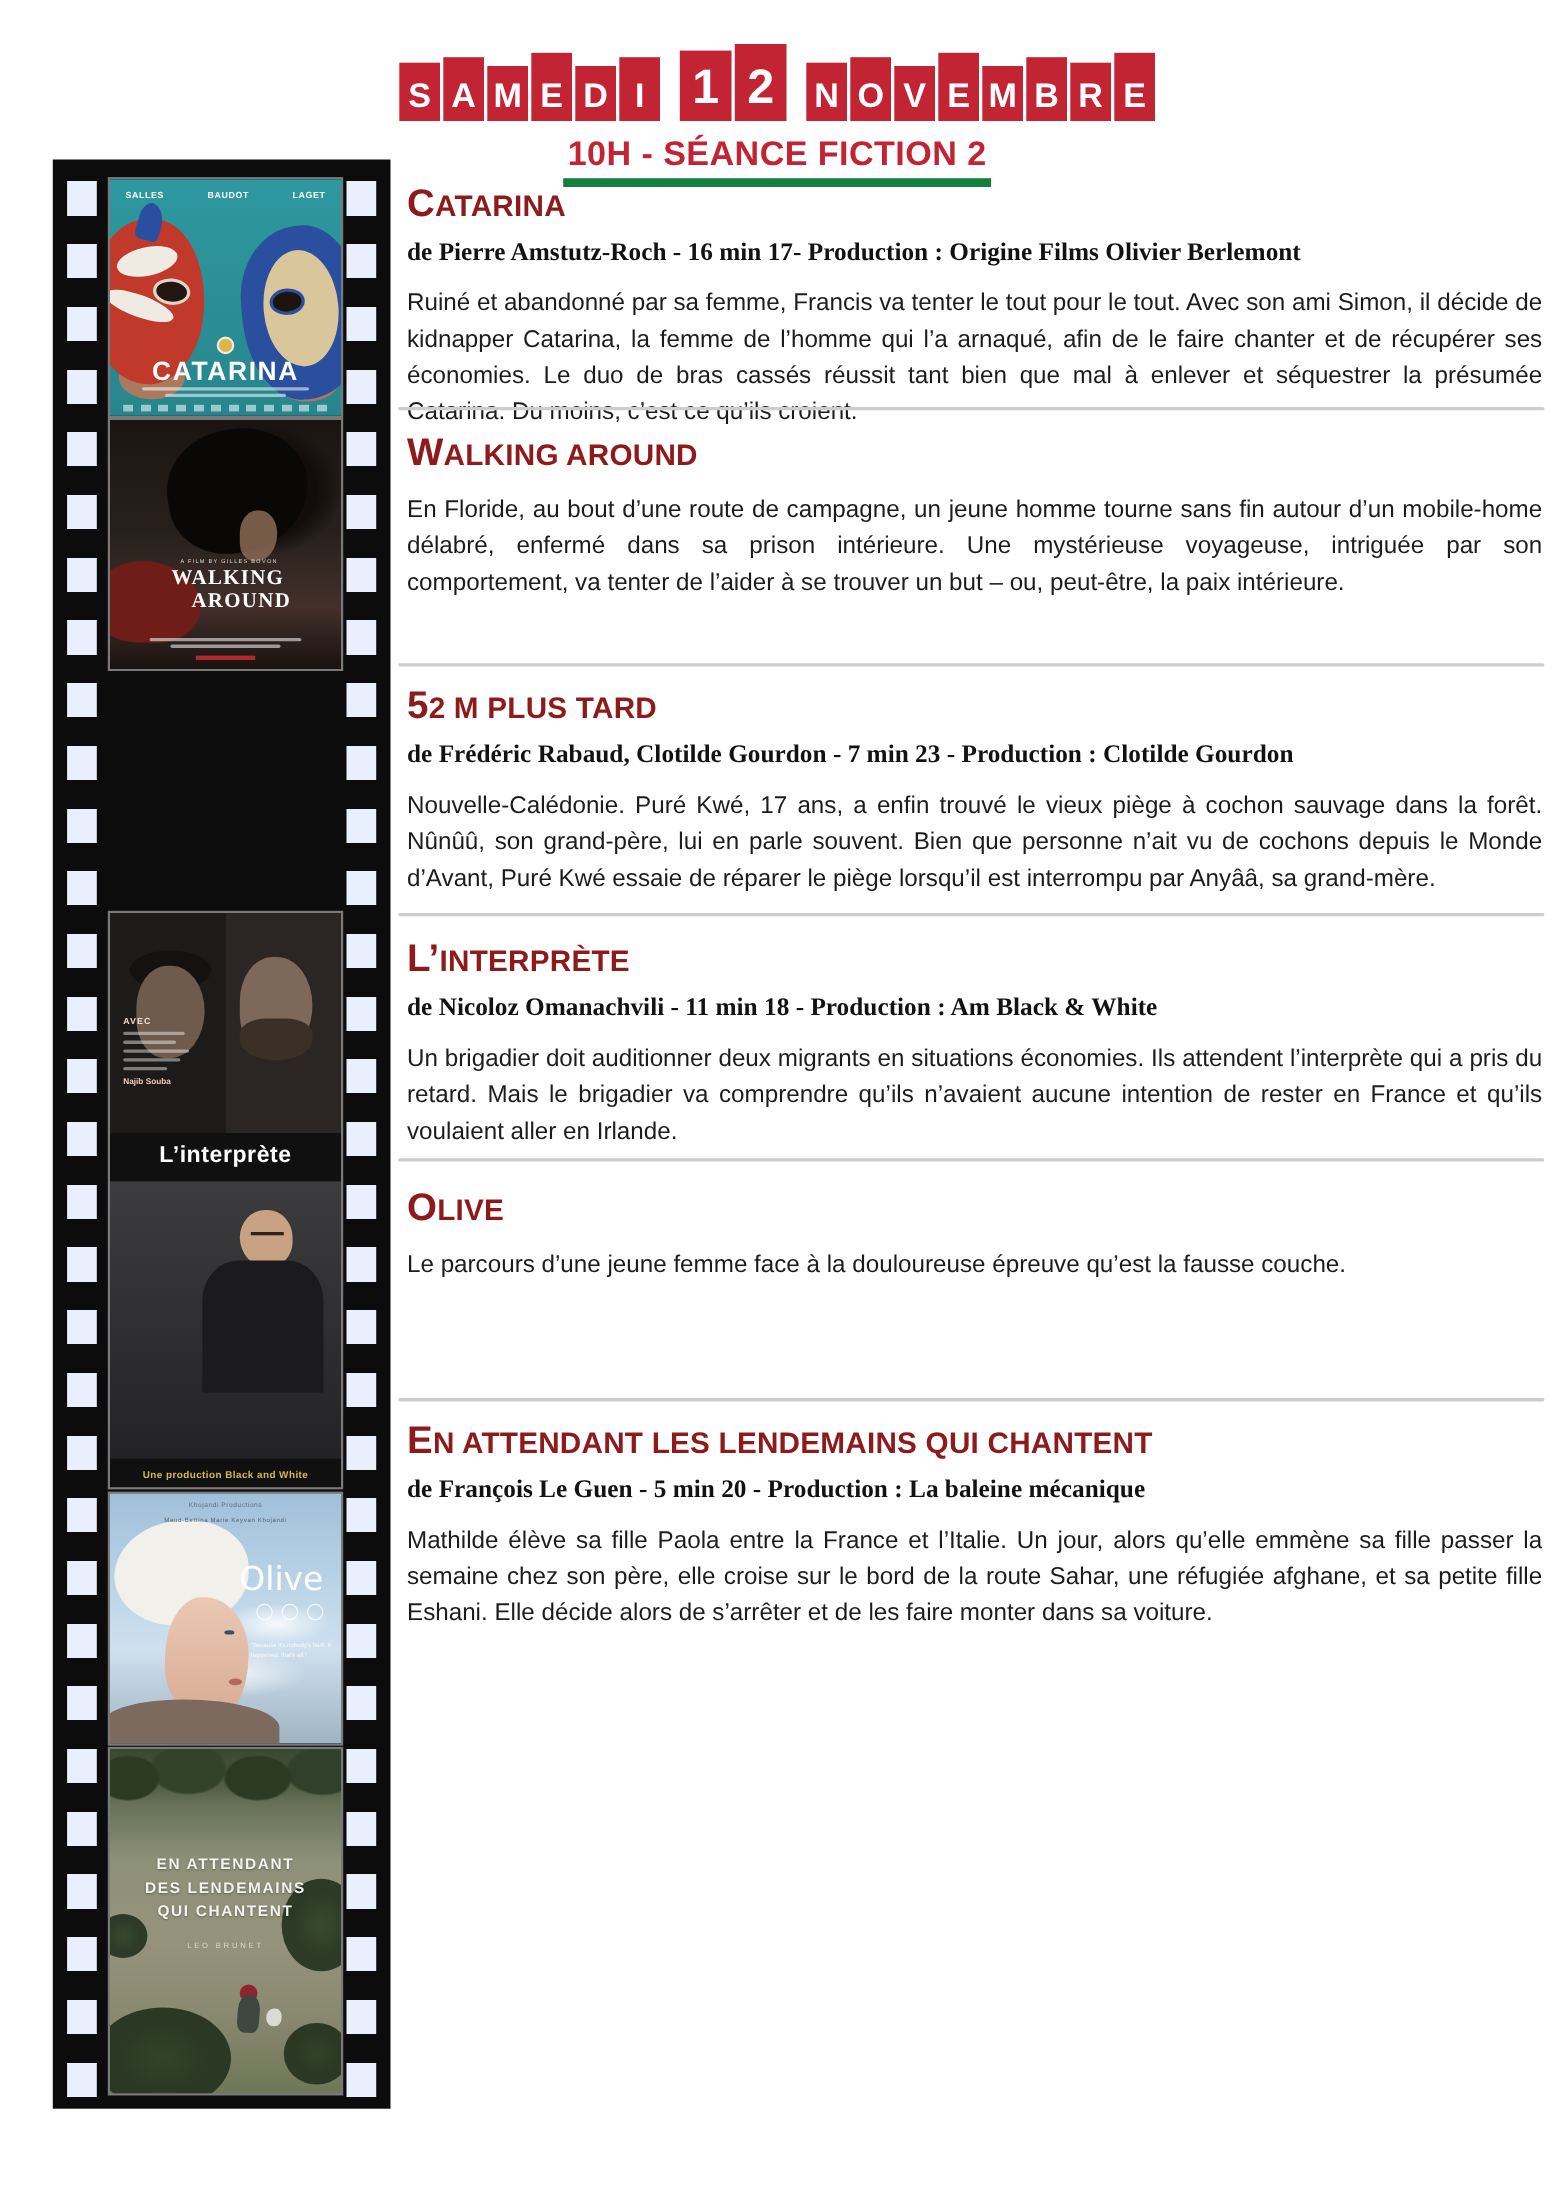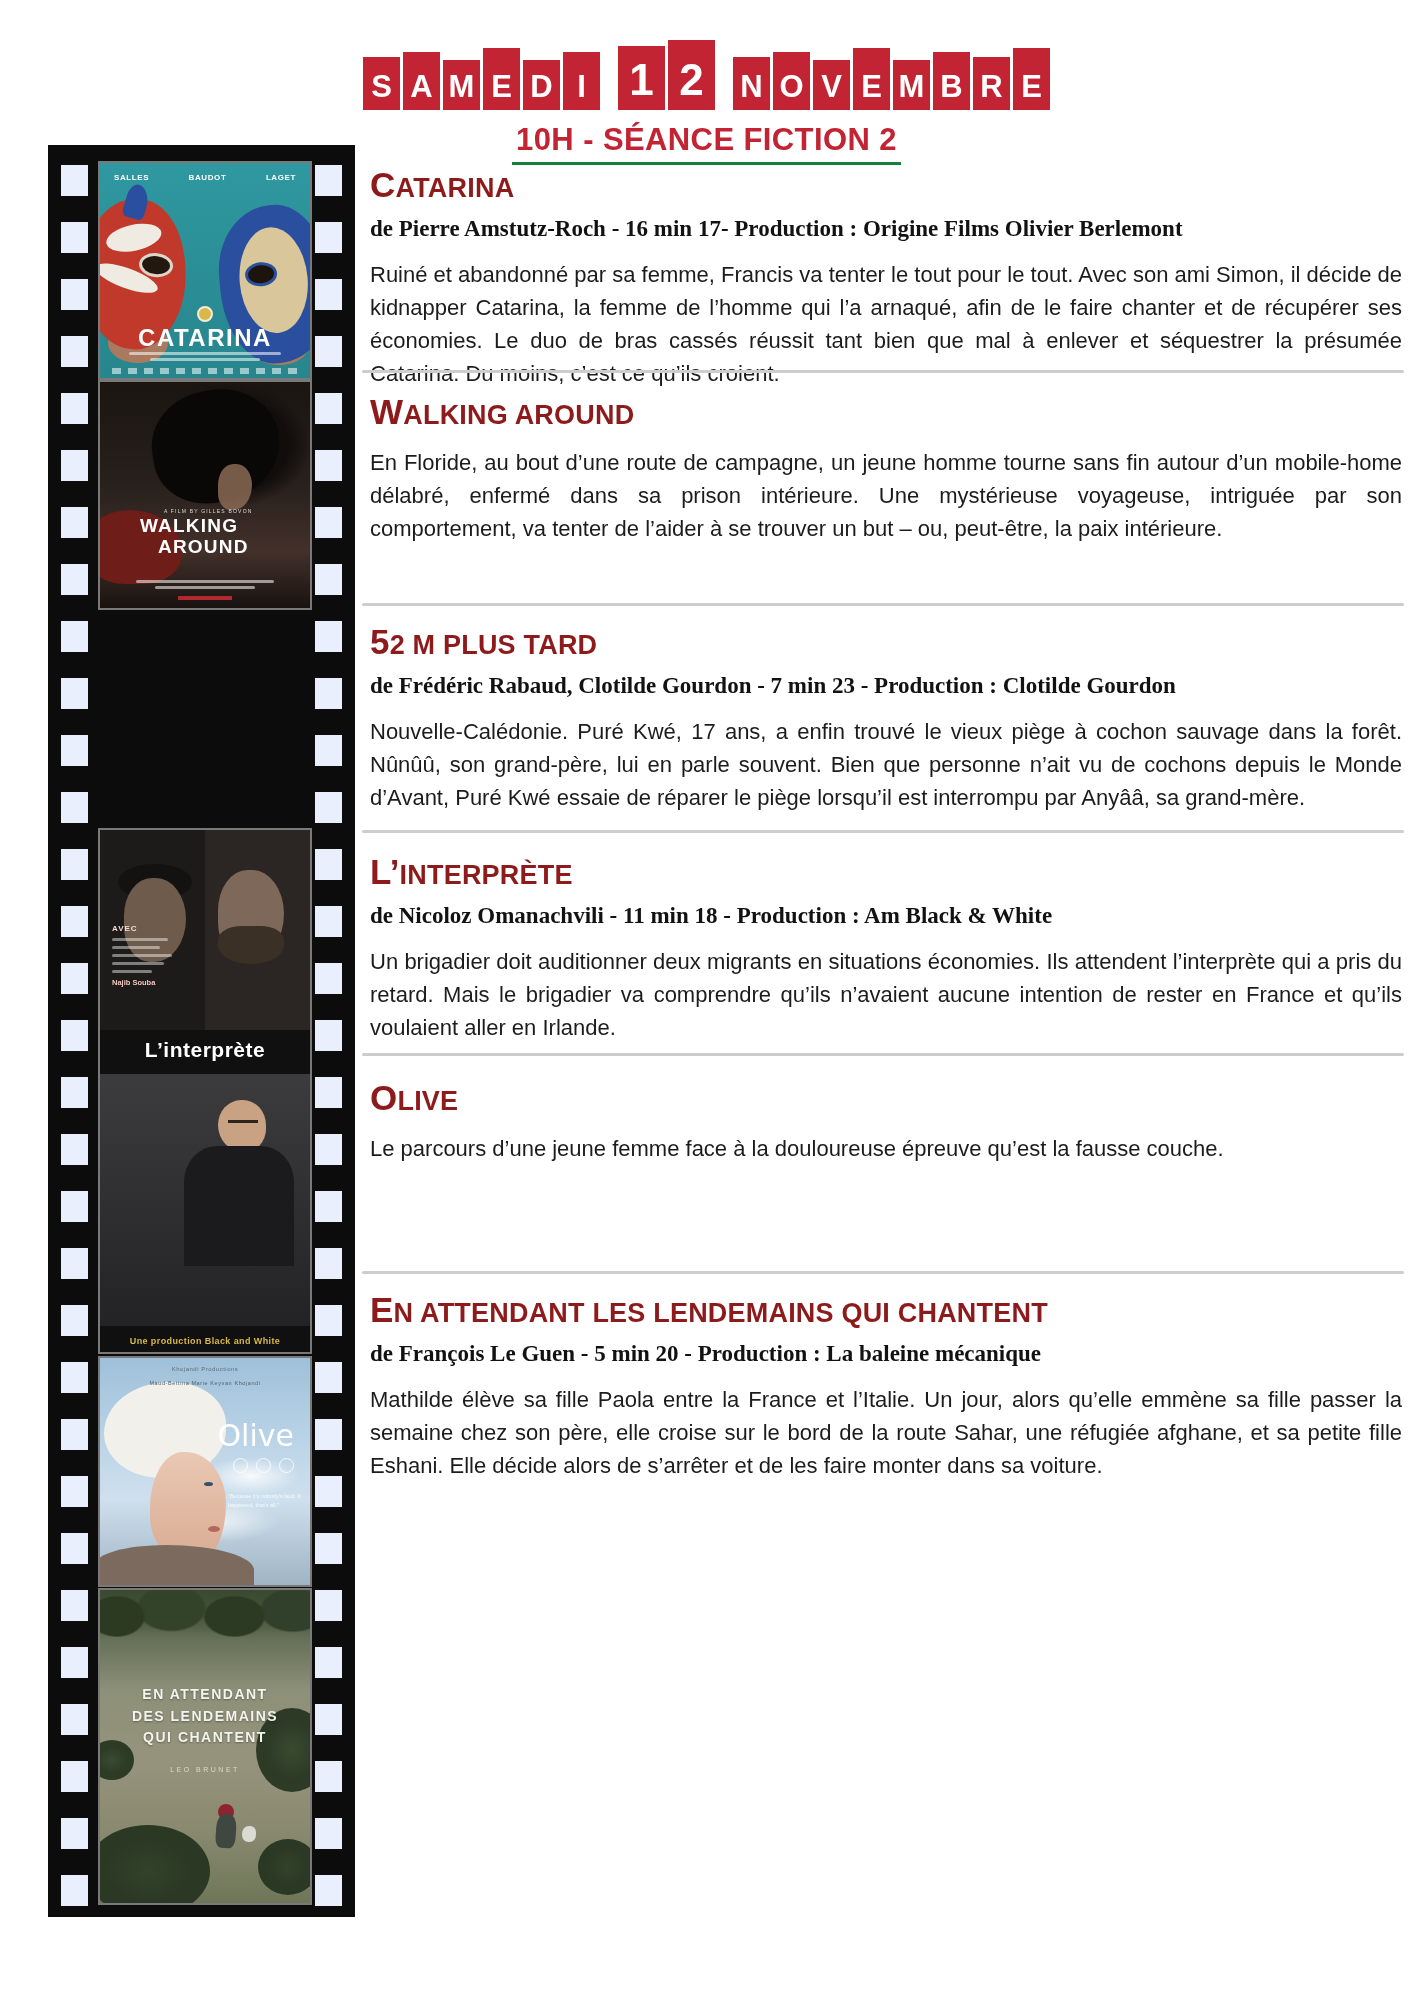--- a/index.html
+++ b/index.html
@@ -11,21 +11,21 @@
   .word{display:flex;align-items:flex-end;gap:3px;}
   .tile{display:flex;align-items:flex-end;justify-content:center;width:37px;height:50px;padding-bottom:5px;
         background:#c22433;color:#fff;font-weight:700;font-size:31px;box-sizing:border-box;}
   .tile:nth-child(2n){height:58px;}
   .tile:nth-child(3n+1){height:53px;}
   .tile:nth-child(4n){height:62px;}
   .word.date .tile{width:47px;height:64px;font-size:44px;}
   .word.date .tile:nth-child(2n){height:70px;}
   .subtitle-wrap{margin-top:12px;}
   .subtitle{display:inline-block;color:#c22433;font-weight:700;font-size:31px;letter-spacing:.4px;
-            border-bottom:3px solid #15803d;padding:0 4px 4px;}
+            border-bottom:8px solid #15803d;padding:0 4px 4px;}
 
   
   .strip{position:absolute;left:48px;top:145px;width:307px;height:1772px;background:#0c0c0c;}
   .holes{position:absolute;top:7px;bottom:7px;width:27px;
          background:repeating-linear-gradient(180deg,transparent 0 13px,#e9effc 13px 44px,transparent 44px 57px);}
   .holes.left{left:13px;}
   .holes.right{right:13px;}
   .poster{position:absolute;left:52px;width:210px;overflow:hidden;box-shadow:0 0 0 2px rgba(255,255,255,.45);}
 
   
@@ -52,21 +52,21 @@
              background:repeating-linear-gradient(90deg,#fff 0 9px,transparent 9px 16px);}
 
   
   .p2{top:237px;height:226px;background:
       radial-gradient(130px 100px at 62% 28%,#120d0b 0 45%,transparent 62%),
       linear-gradient(180deg,#1b1512 0%,#27201c 45%,#43302a 75%,#191210 100%);}
   .wa-hair{position:absolute;left:52px;top:8px;width:128px;height:112px;background:#0a0807;border-radius:50% 50% 55% 45%;transform:rotate(-9deg);}
   .wa-face{position:absolute;left:118px;top:82px;width:34px;height:46px;background:#8a6a55;border-radius:50% 50% 60% 40%;opacity:.85;}
   .wa-shirt{position:absolute;left:-14px;bottom:24px;width:96px;height:74px;background:#6e1d18;border-radius:45% 55% 40% 40%;}
   .wa-tag{position:absolute;left:64px;top:126px;color:#ddd;font-size:5px;letter-spacing:1.2px;z-index:3;}
-  .wa-title{position:absolute;left:40px;top:134px;color:#fff;font-weight:700;font-size:19px;line-height:1.1;letter-spacing:1.2px;z-index:3;}
+  .wa-title{position:absolute;left:56px;top:134px;color:#fff;font-weight:700;font-size:19px;line-height:1.1;letter-spacing:1.2px;z-index:3;font-family:Liberation Serif, serif;}
   .wa-title .l2{display:block;margin-left:18px;}
   .wa-bars{position:absolute;bottom:16px;left:0;width:100%;z-index:3;}
   .wa-bars .microbar{margin:3px auto;}
   .wa-red{position:absolute;bottom:8px;left:50%;transform:translateX(-50%);width:54px;height:4px;background:#b3282f;z-index:3;}
 
   
   .p3{top:467px;height:214px;background:linear-gradient(180deg,#ececea 0%,#e6e6e2 50%,#cfcfc8 72%,#b2b2a8 100%);}
   .m-title{padding-top:16px;text-align:center;color:#9a9a96;font-weight:700;font-size:17px;letter-spacing:2px;line-height:1.25;}
   .m-logos{display:flex;justify-content:center;gap:26px;margin-top:8px;}
   .m-logos span{width:7px;height:7px;border-radius:50%;background:#ababa6;display:inline-block;}

